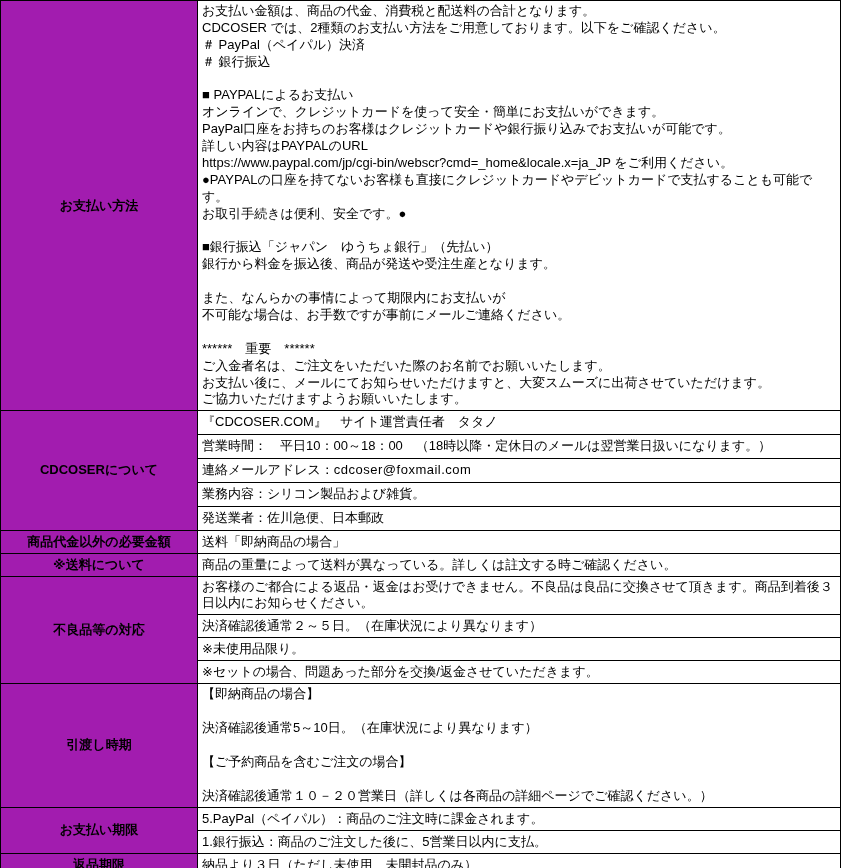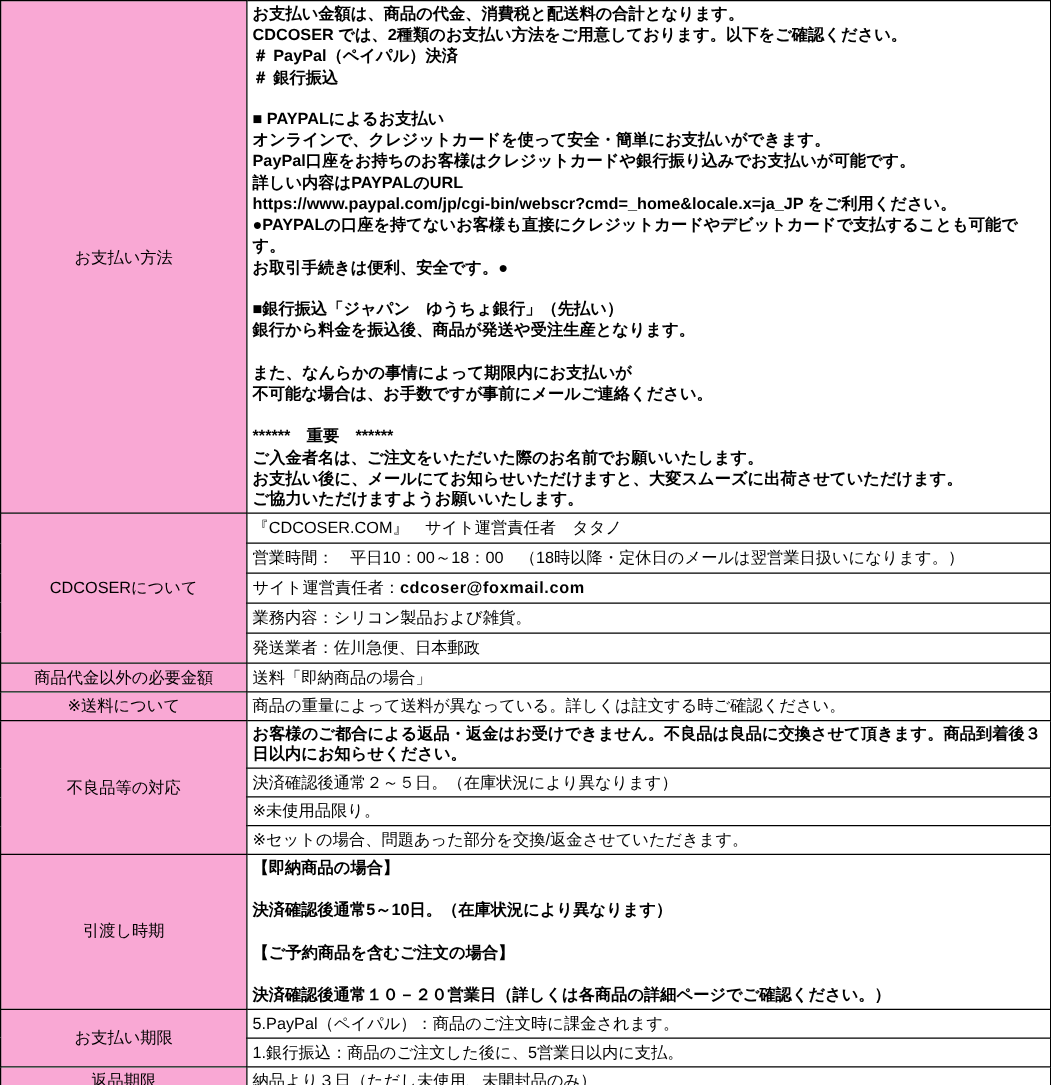--- a/index.html
+++ b/index.html
@@ -16,31 +16,31 @@
   }
   table.info th,
   table.info td{
     border:1px solid #000000;
     padding:2px 4px;
     vertical-align:middle;
     overflow:hidden;
     word-break:break-all;
   }
   table.info th{
-    background:#f9a8d4;
-    font-weight:normal;
+    background:#a21caf;
+    font-weight:bold;
     text-align:center;
     font-size:13px;
   }
   table.info td{
     background:#ffffff;
     text-align:left;
   }
-  .ml{white-space:pre-line;line-height:1.3;font-weight:bold;}
-  .email{font-weight:bold;letter-spacing:.5px;}
+  .ml{white-space:pre-line;line-height:1.3;}
+  .email{font-weight:normal;letter-spacing:.5px;}
   .sub{line-height:1.45;margin-top:32px;}
 </style>
 </head>
 <body>
 
 <table class="info">
   <colgroup>
     <col style="width:197px">
     <col>
   </colgroup>
@@ -74,21 +74,21 @@
     </tr>
 
     <tr>
       <th rowspan="5">CDCOSERについて</th>
       <td class="sub">『CDCOSER.COM』　サイト運営責任者　タタノ</td>
     </tr>
     <tr>
       <td class="sub">営業時間：　平日10：00～18：00　（18時以降・定休日のメールは翌営業日扱いになります。）</td>
     </tr>
     <tr>
-      <td class="sub"><span>サイト運営責任者：</span><span class="email">cdcoser@foxmail.com</span></td>
+      <td class="sub"><span>連絡メールアドレス：</span><span class="email">cdcoser@foxmail.com</span></td>
     </tr>
     <tr>
       <td class="sub">業務内容：シリコン製品および雑貨。</td>
     </tr>
     <tr>
       <td class="sub">発送業者：佐川急便、日本郵政</td>
     </tr>
 
     <tr>
       <th>商品代金以外の必要金額</th>

